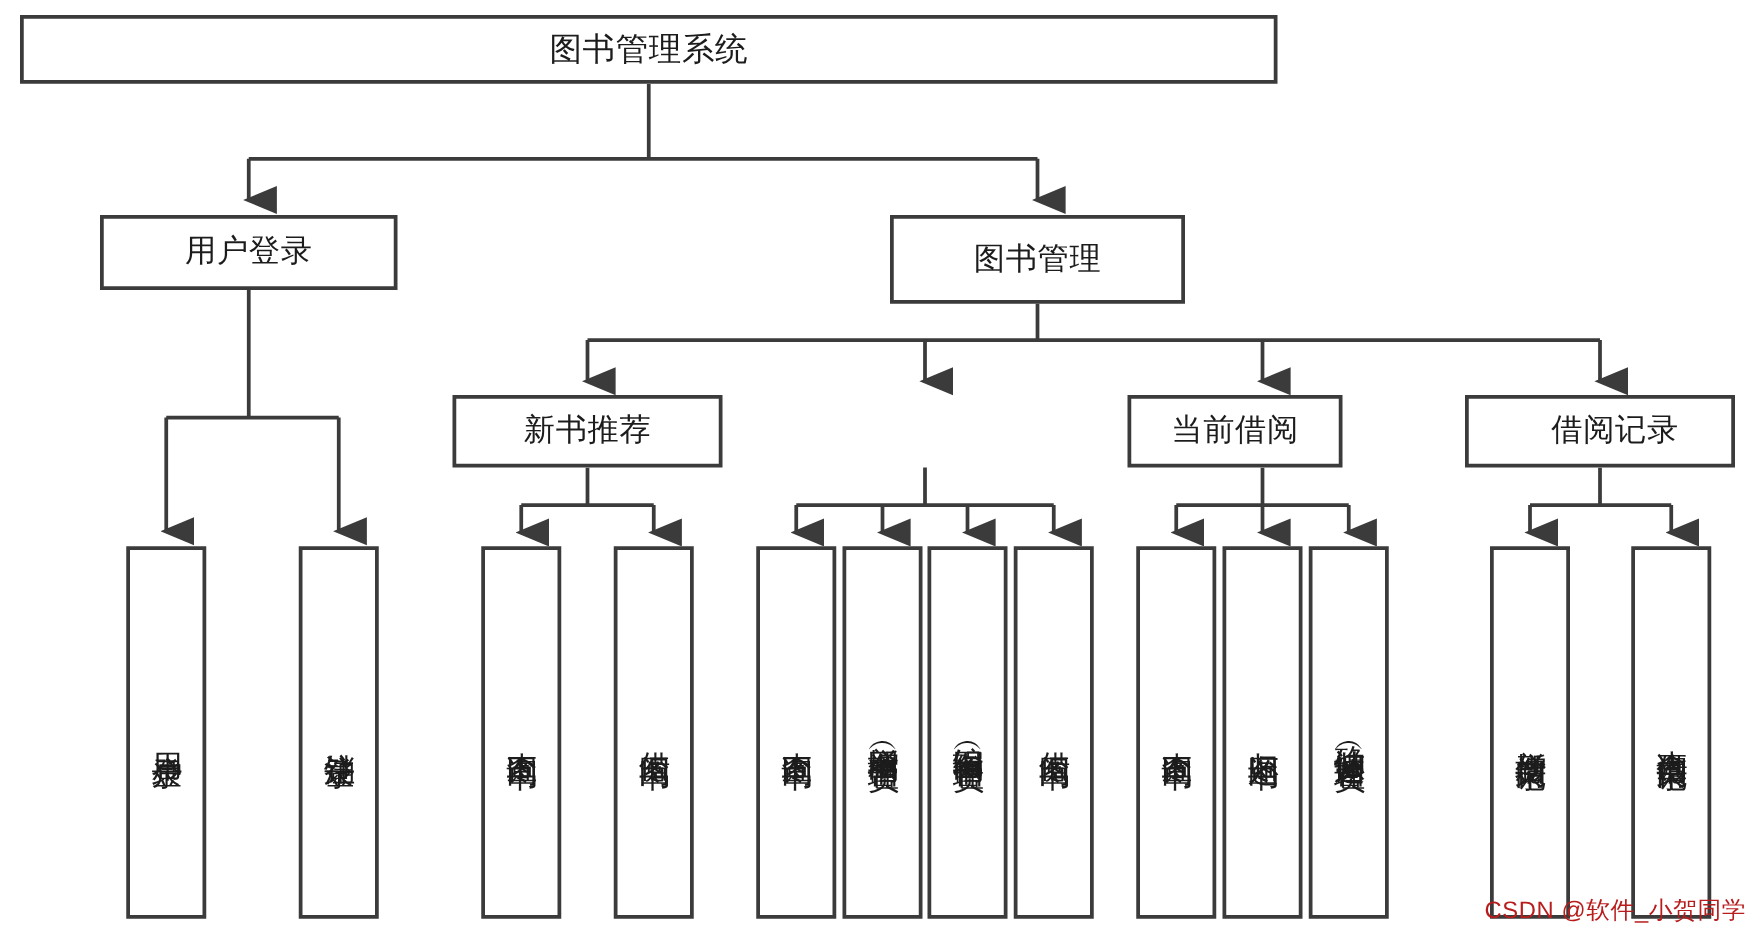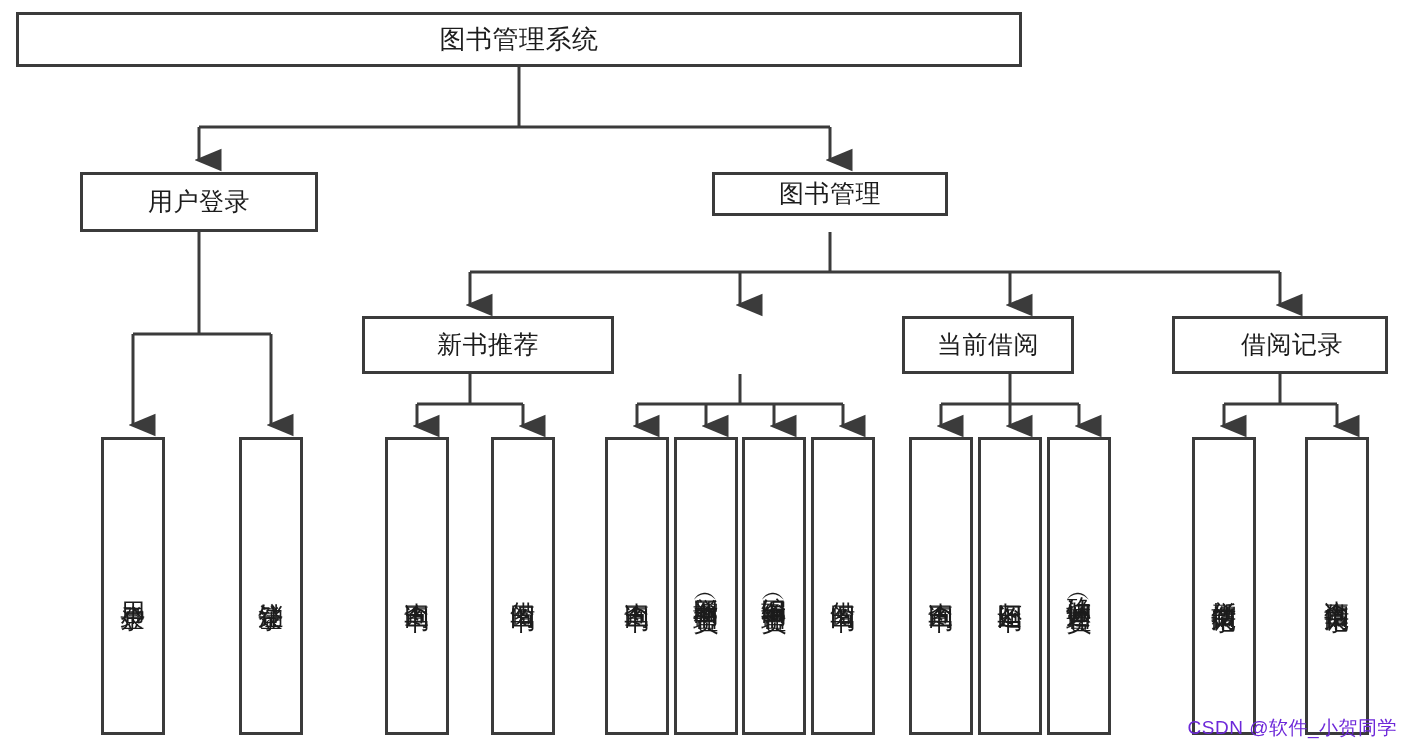--- a/index.html
+++ b/index.html
@@ -61,21 +61,21 @@
     line-height: 1.22;
     letter-spacing: 2px;
     color: #1c1c1c;
     white-space: nowrap;
   }
   .watermark {
     position: absolute;
     right: 8px;
     bottom: 6px;
     font-size: 19px;
-    color: #6d28d9;
+    color: #b91c1c;
     letter-spacing: 0.5px;
     white-space: nowrap;
   }
 </style>
 </head>
 <body>
 
 <div id="canvas">
 
   <svg class="wires" viewBox="0 0 1405 747" xmlns="http://www.w3.org/2000/svg">
@@ -130,25 +130,25 @@
     </g>
   </svg>
 
   <div class="node root" style="left:16px; top:12px; width:1006px; height:55px;">
     <span class="label">图书管理系统</span>
   </div>
 
   <div class="node lvl2" style="left:80px; top:172px; width:238px; height:60px;">
     <span class="label">用户登录</span>
   </div>
-  <div class="node lvl2" style="left:712px; top:172px; width:236px; height:44px;">
+  <div class="node lvl2" style="left:712px; top:172px; width:236px; height:71px;">
     <span class="label">图书管理</span>
   </div>
 
-  <div class="node lvl3" style="left:362px; top:316px; width:252px; height:58px;">
+  <div class="node lvl3" style="left:362px; top:316px; width:216px; height:58px;">
     <span class="label">新书推荐</span>
   </div>
   <div class="node lvl3" style="left:902px; top:316px; width:172px; height:58px;">
     <span class="label">当前借阅</span>
   </div>
   <div class="node lvl3" style="left:1172px; top:316px; width:216px; height:58px;padding-left:24px;">
     <span class="label">借阅记录</span>
   </div>
 
   <div class="leaf" style="left:101px; top:437px; width:64px; height:298px;">

